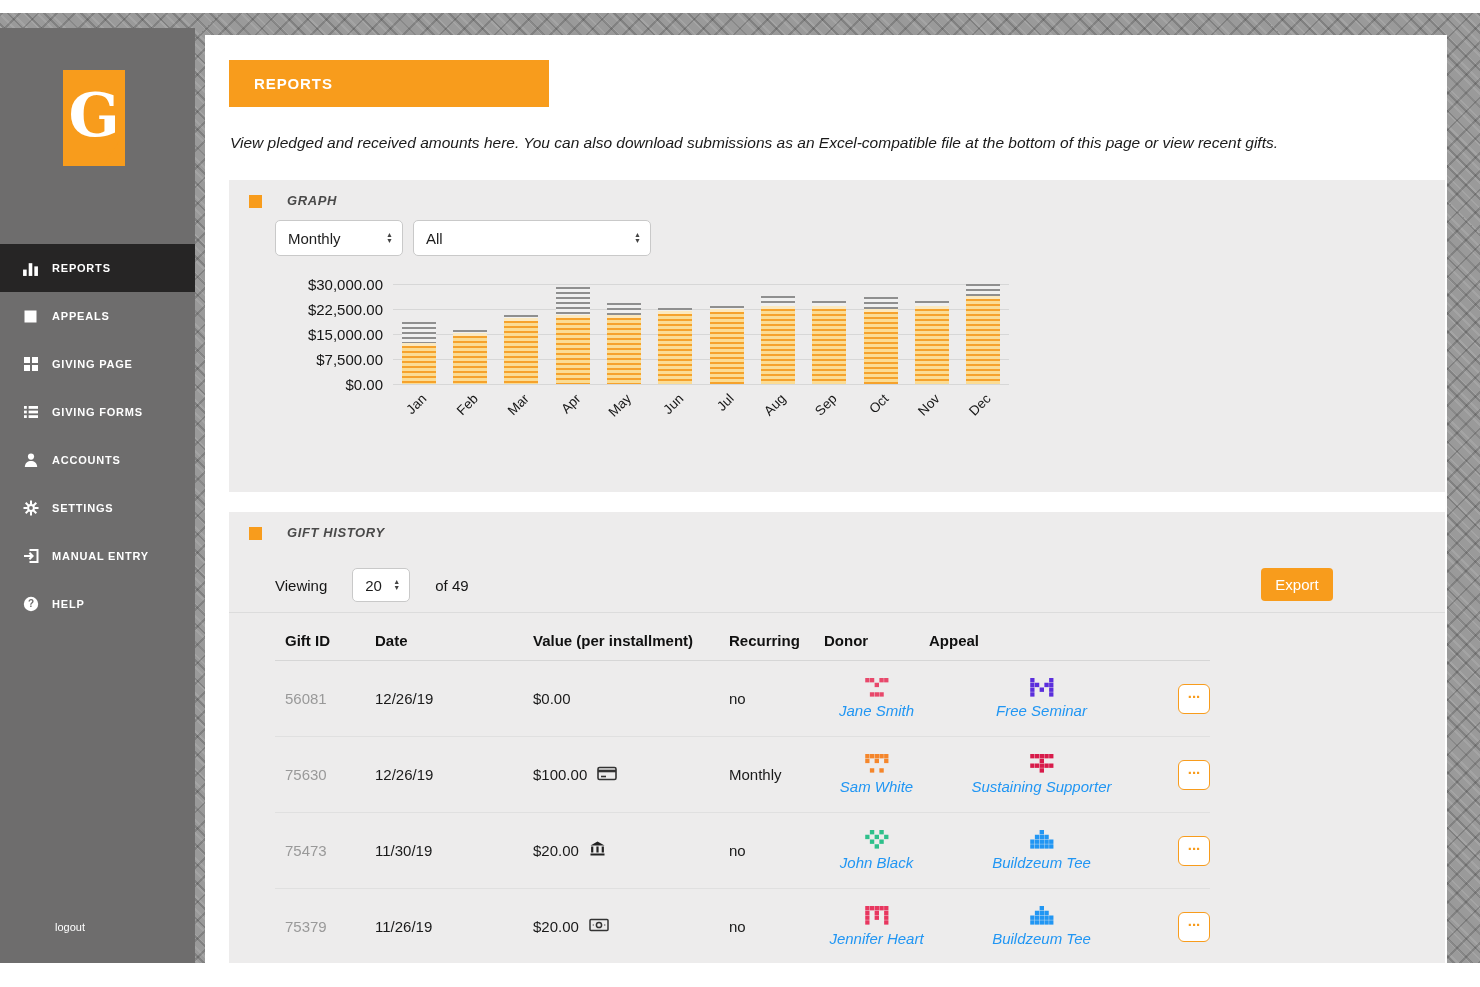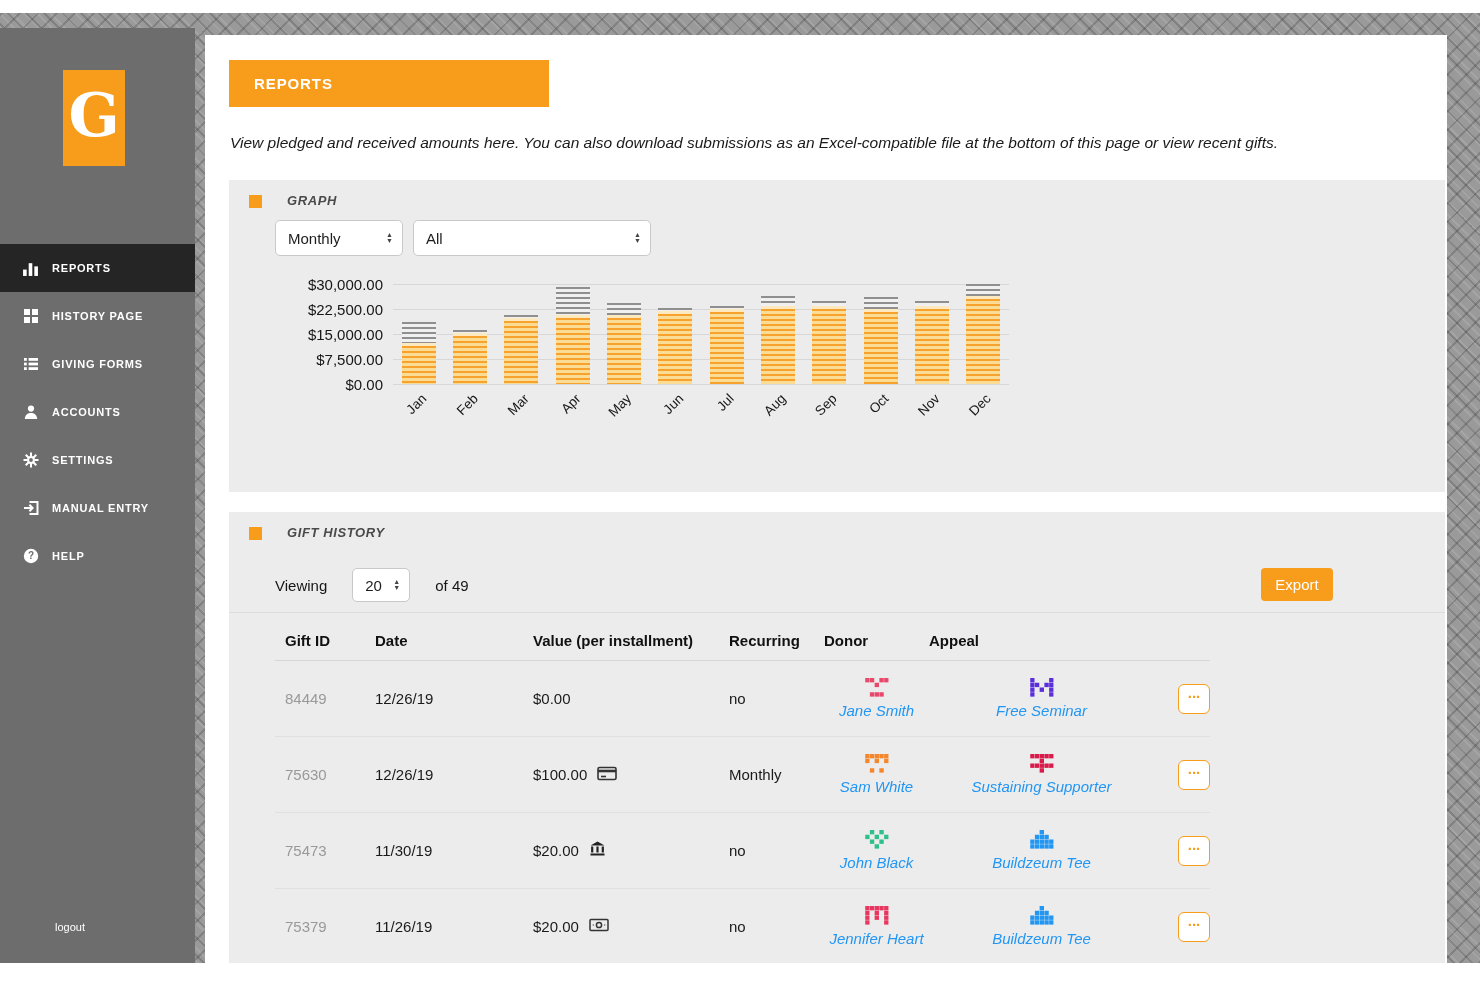--- a/index.html
+++ b/index.html
@@ -192,28 +192,36 @@
           <svg width="17" height="17" viewBox="0 0 16 16" fill="#fff">
               <rect x="1" y="9" width="3.4" height="6"></rect>
               <rect x="6.3" y="3" width="3.4" height="12"></rect>
               <rect x="11.6" y="6" width="3.4" height="9"></rect>
             </svg>
         </span>
         <span class="nav-label">REPORTS</span>
       </div>
       <div class="nav-item">
         <span class="nav-icon">
+          <svg width="15" height="15" viewBox="0 0 15 15" fill="#fff">
+              <rect x="1.5" y="1.5" width="12" height="12"></rect>
+            </svg>
+        </span>
+        <span class="nav-label">APPEALS</span>
+      </div>
+      <div class="nav-item">
+        <span class="nav-icon">
           <svg width="16" height="16" viewBox="0 0 16 16" fill="#fff">
               <rect x="1" y="1" width="6" height="6"></rect>
               <rect x="9" y="1" width="6" height="6"></rect>
               <rect x="1" y="9" width="6" height="6"></rect>
               <rect x="9" y="9" width="6" height="6"></rect>
             </svg>
         </span>
-        <span class="nav-label">HISTORY PAGE</span>
+        <span class="nav-label">GIVING PAGE</span>
       </div>
       <div class="nav-item">
         <span class="nav-icon">
           <svg width="16" height="16" viewBox="0 0 16 16" fill="#fff">
               <rect x="1" y="2" width="2.8" height="2.8"></rect>
               <rect x="5.6" y="2" width="9.4" height="2.8"></rect>
               <rect x="1" y="6.6" width="2.8" height="2.8"></rect>
               <rect x="5.6" y="6.6" width="9.4" height="2.8"></rect>
               <rect x="1" y="11.2" width="2.8" height="2.8"></rect>
               <rect x="5.6" y="11.2" width="9.4" height="2.8"></rect>
@@ -425,21 +433,21 @@
           <div class="c-pad">Gift ID</div>
           <div>Date</div>
           <div>Value (per installment)</div>
           <div>Recurring</div>
           <div class="c-center">Donor</div>
           <div class="c-center">Appeal</div>
           <div></div>
         </div>
 
         <div class="t-row">
-          <div class="c-pad c-id">84449</div>
+          <div class="c-pad c-id">56081</div>
           <div>12/26/19</div>
           <div class="c-value">
               <span>$0.00</span>
             </div>
           <div>no</div>
           <div class="c-entity">
             <svg class="identicon" viewBox="0 0 5 4" fill="currentColor" style="color: rgb(232, 72, 107);">
                 <use href="#px-dots"></use>
               </svg>
             <a class="link">Jane Smith</a>

